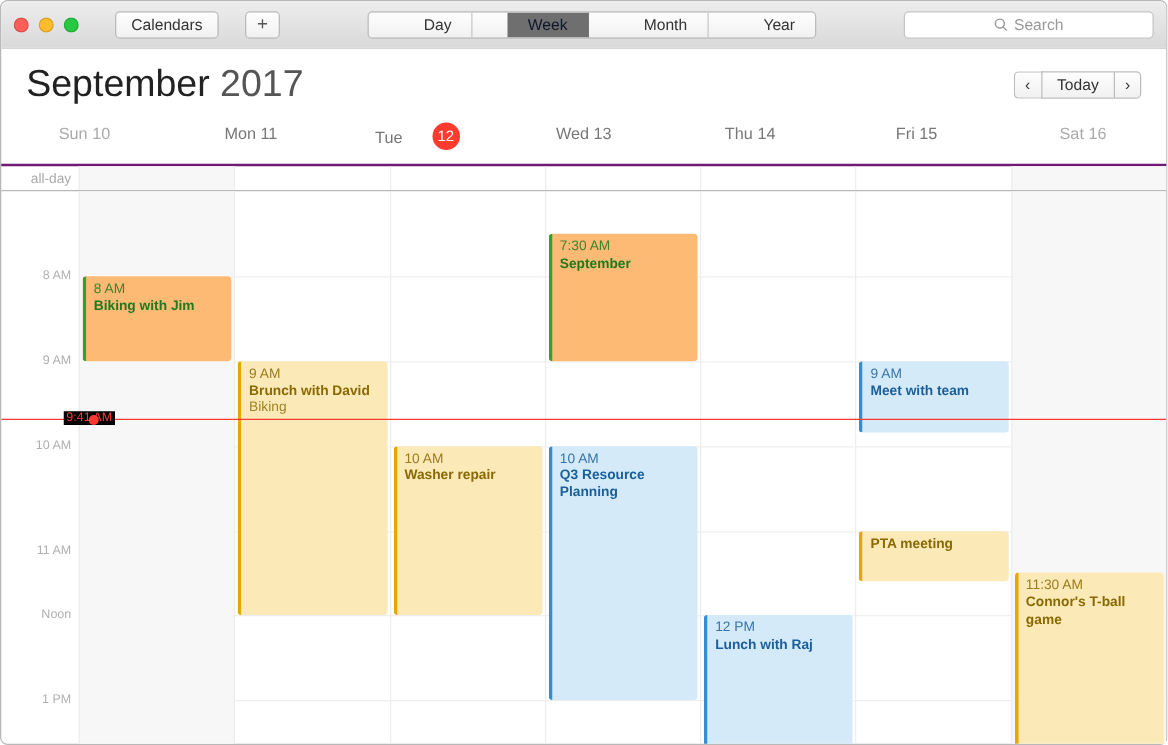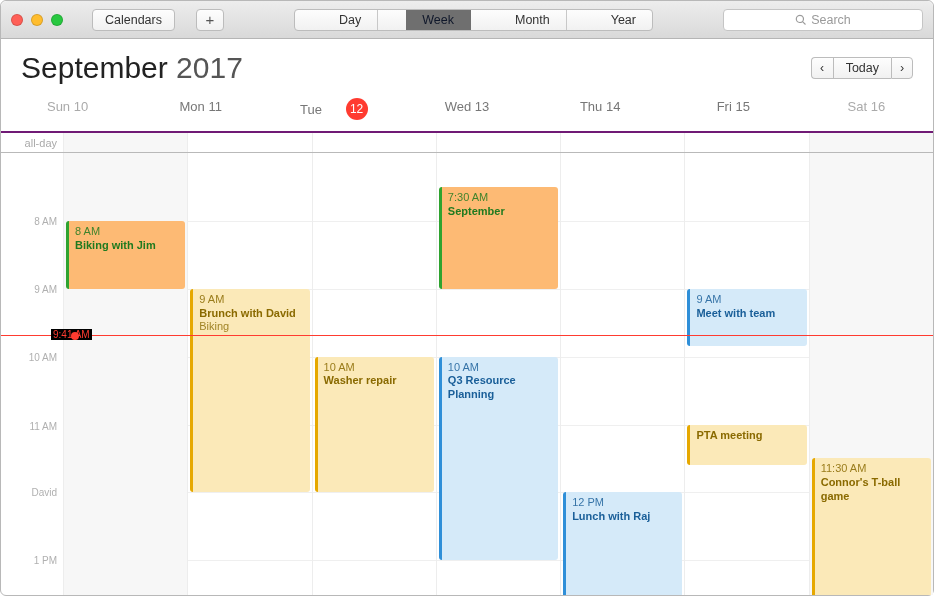--- a/index.html
+++ b/index.html
@@ -134,22 +134,22 @@
         <div class="cell weekend"></div>
       </div>
   </div>
 
   <div class="grid-scroll">
     <div class="grid" id="grid" style="height: 448px;">
       <div class="time-gutter" id="time-gutter">
           <div class="time-label" style="top: 67.8788px;">8 AM</div>
           <div class="time-label" style="top: 135.758px;">9 AM</div>
           <div class="time-label" style="top: 203.636px;">10 AM</div>
-          <div class="time-label" style="top: 273px;">11 AM</div>
-          <div class="time-label" style="top: 339.394px;">David</div>
+          <div class="time-label" style="top: 288px;">11 AM</div>
+          <div class="time-label" style="top: 339.394px;">Noon</div>
           <div class="time-label" style="top: 407.273px;">1 PM</div>
         </div>
       <div class="hgrid" id="hgrid">
           <div class="hline" style="top: 67.8788px;"></div>
           <div class="hline" style="top: 135.758px;"></div>
           <div class="hline" style="top: 203.636px;"></div>
           <div class="hline" style="top: 271.515px;"></div>
           <div class="hline" style="top: 339.394px;"></div>
           <div class="hline" style="top: 407.273px;"></div>
         </div>

